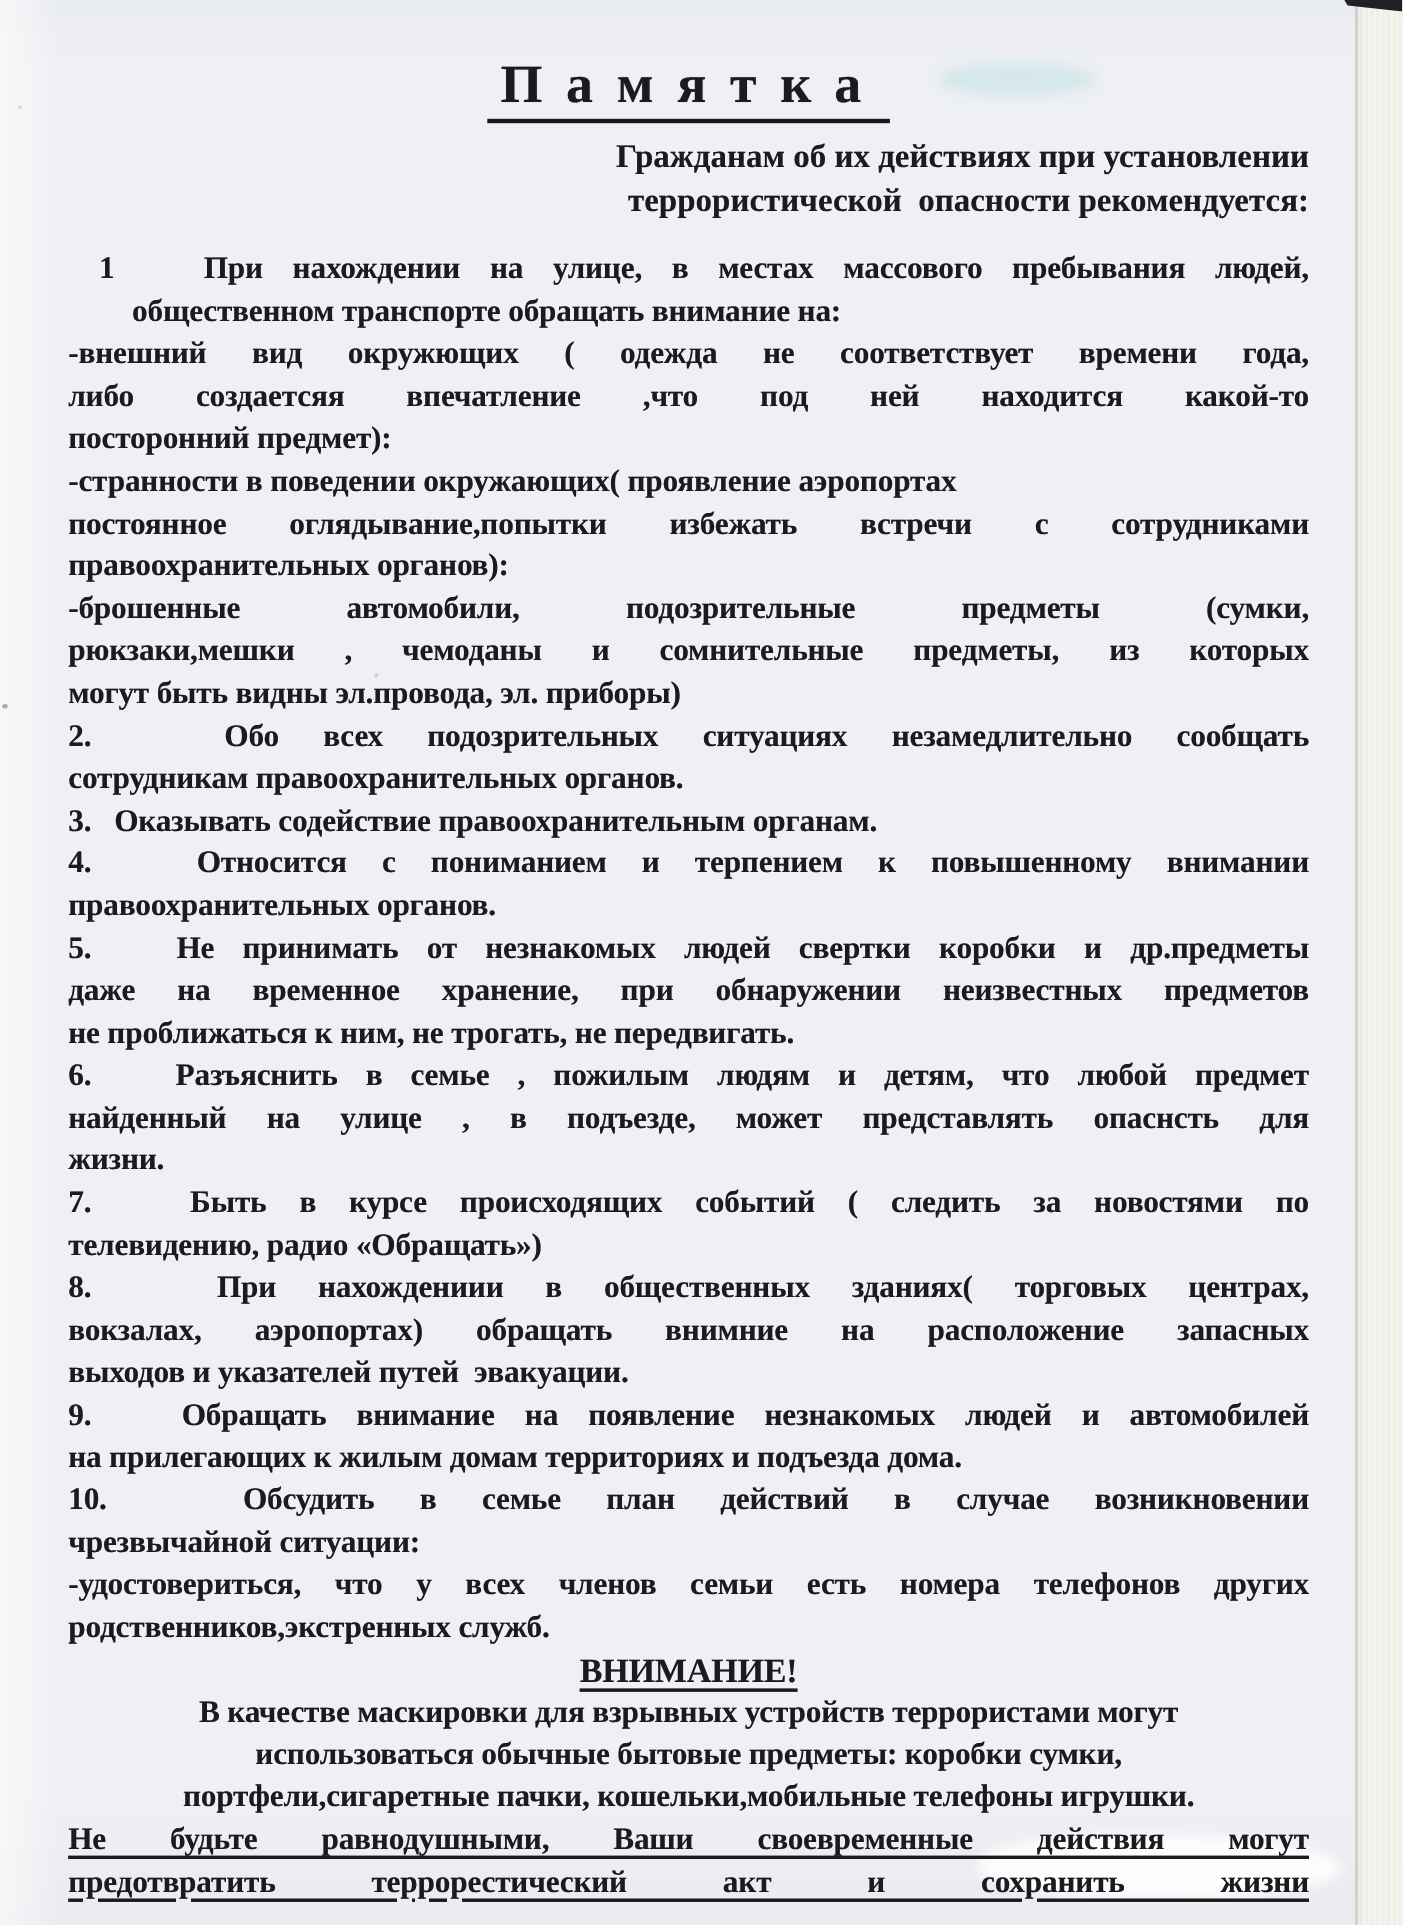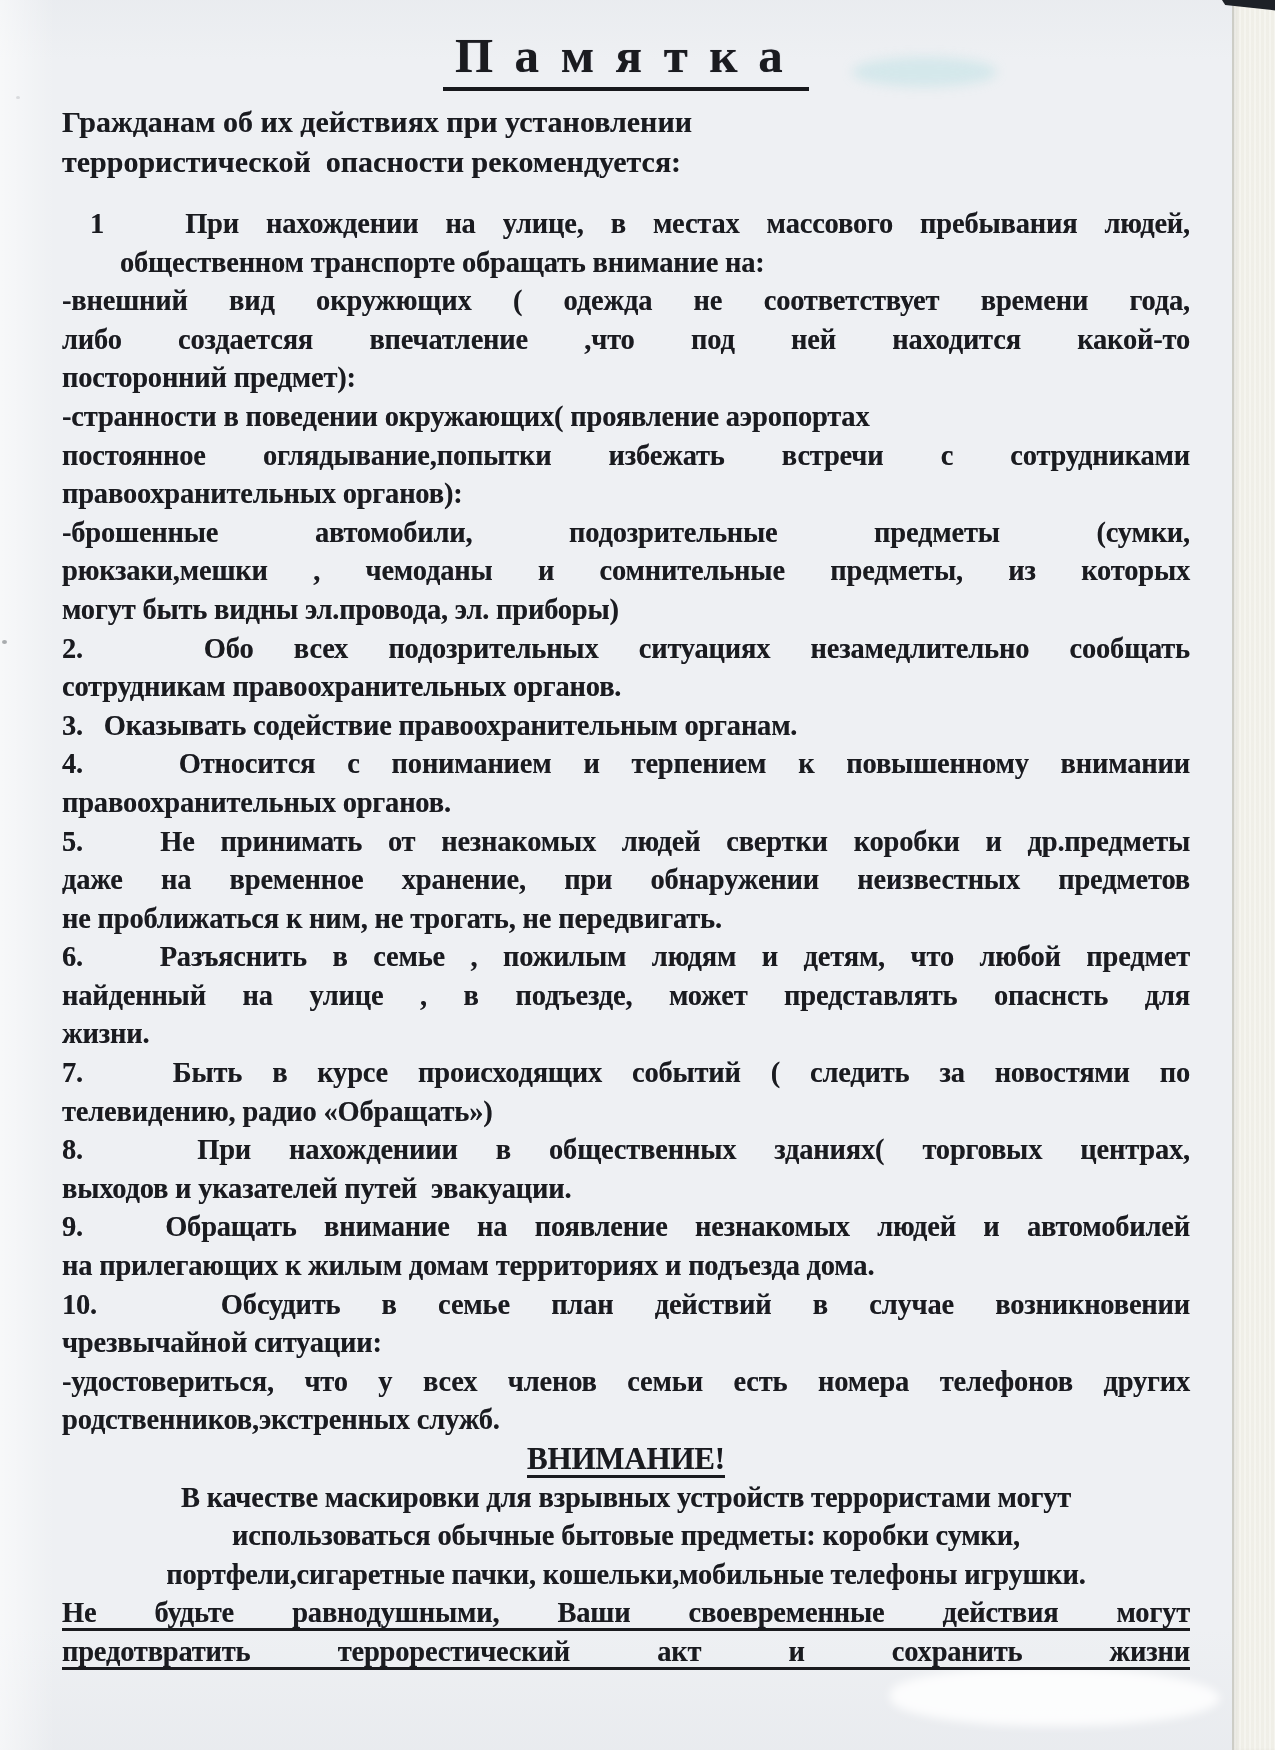--- a/index.html
+++ b/index.html
@@ -49,34 +49,34 @@
     background:rgba(255,255,255,.85);
     border-radius:45% 55% 50% 50%;
     filter:blur(5px);
   }
   .speck{position:absolute;background:rgba(90,95,100,.5);border-radius:50%;}
   .speck.s1{left:2px;top:640px;width:5px;height:4px;}
   .speck.s2{left:16px;top:96px;width:4px;height:3px;opacity:.35;}
   .speck.s3{left:340px;top:612px;width:4px;height:4px;opacity:.4;}
 
   .sheet{
-    position:absolute;left:62px;top:27px;width:1128px;
+    position:absolute;left:62px;top:48px;width:1128px;
   }
   .title-wrap{text-align:center;}
   .doc-title{
     display:inline-block;
     font-size:49px;font-weight:bold;
     letter-spacing:.44em;
     border-bottom:4px solid #17181c;
     padding:0 .1em 3px .25em;
     text-shadow:0 0 .7px rgba(10,10,40,.5);
   }
   .subtitle{
     margin-top:11px;
-    text-align:left;
+    text-align:right;
     font-size:30px;font-weight:bold;line-height:40px;
     text-shadow:0 0 .6px rgba(10,10,40,.45);
   }
   .doc-body{
     margin-top:23px;
     font-size:28.5px;font-weight:bold;line-height:38.6px;
     letter-spacing:-0.2px;
     text-shadow:0 0 .6px rgba(10,10,40,.45);
   }
   .line{min-height:38.6px;}
@@ -127,20 +127,21 @@
       <div class="line"><span class="">правоохранительных органов.</span></div>
       <div class="line j"><span class="">5.&nbsp;&nbsp; Не принимать от незнакомых людей свертки коробки и др.предметы</span></div>
       <div class="line j"><span class="">даже на временное хранение, при обнаружении неизвестных предметов</span></div>
       <div class="line"><span class="">не проближаться к ним, не трогать, не передвигать.</span></div>
       <div class="line j"><span class="">6.&nbsp;&nbsp; Разъяснить в семье , пожилым людям и детям, что любой предмет</span></div>
       <div class="line j"><span class="">найденный на улице , в подъезде, может представлять опаснсть для</span></div>
       <div class="line"><span class="">жизни.</span></div>
       <div class="line j"><span class="">7.&nbsp;&nbsp; Быть в курсе происходящих событий ( </span><span class="it">следить за новостями по</span></div>
       <div class="line"><span class="it">телевидению, радио «Обращать»)</span></div>
       <div class="line j"><span class="">8.&nbsp;&nbsp; При нахождениии в общественных зданиях( </span><span class="it">торговых центрах,</span></div>
+      <div class="line j"><span class="it">вокзалах, аэропортах</span><span class="">) обращать внимние на расположение запасных</span></div>
       <div class="line"><span class="">выходов и указателей путей&nbsp; эвакуации.</span></div>
       <div class="line j"><span class="">9.&nbsp;&nbsp; Обращать внимание на появление незнакомых людей и автомобилей</span></div>
       <div class="line"><span class="">на прилегающих к жилым домам территориях и подъезда дома.</span></div>
       <div class="line j"><span class="">10.&nbsp;&nbsp; Обсудить в семье план действий в случае возникновении</span></div>
       <div class="line"><span class="">чрезвычайной ситуации:</span></div>
       <div class="line j"><span class="">-удостовериться, что у всех членов семьи есть номера телефонов других</span></div>
       <div class="line"><span class="">родственников,экстренных служб.</span></div>
       <div class="line center attention"><span class="it un">ВНИМАНИЕ!</span></div>
       <div class="line center"><span class="">В качестве маскировки для взрывных устройств террористами могут</span></div>
       <div class="line center"><span class="">использоваться обычные бытовые предметы: коробки сумки,</span></div>

